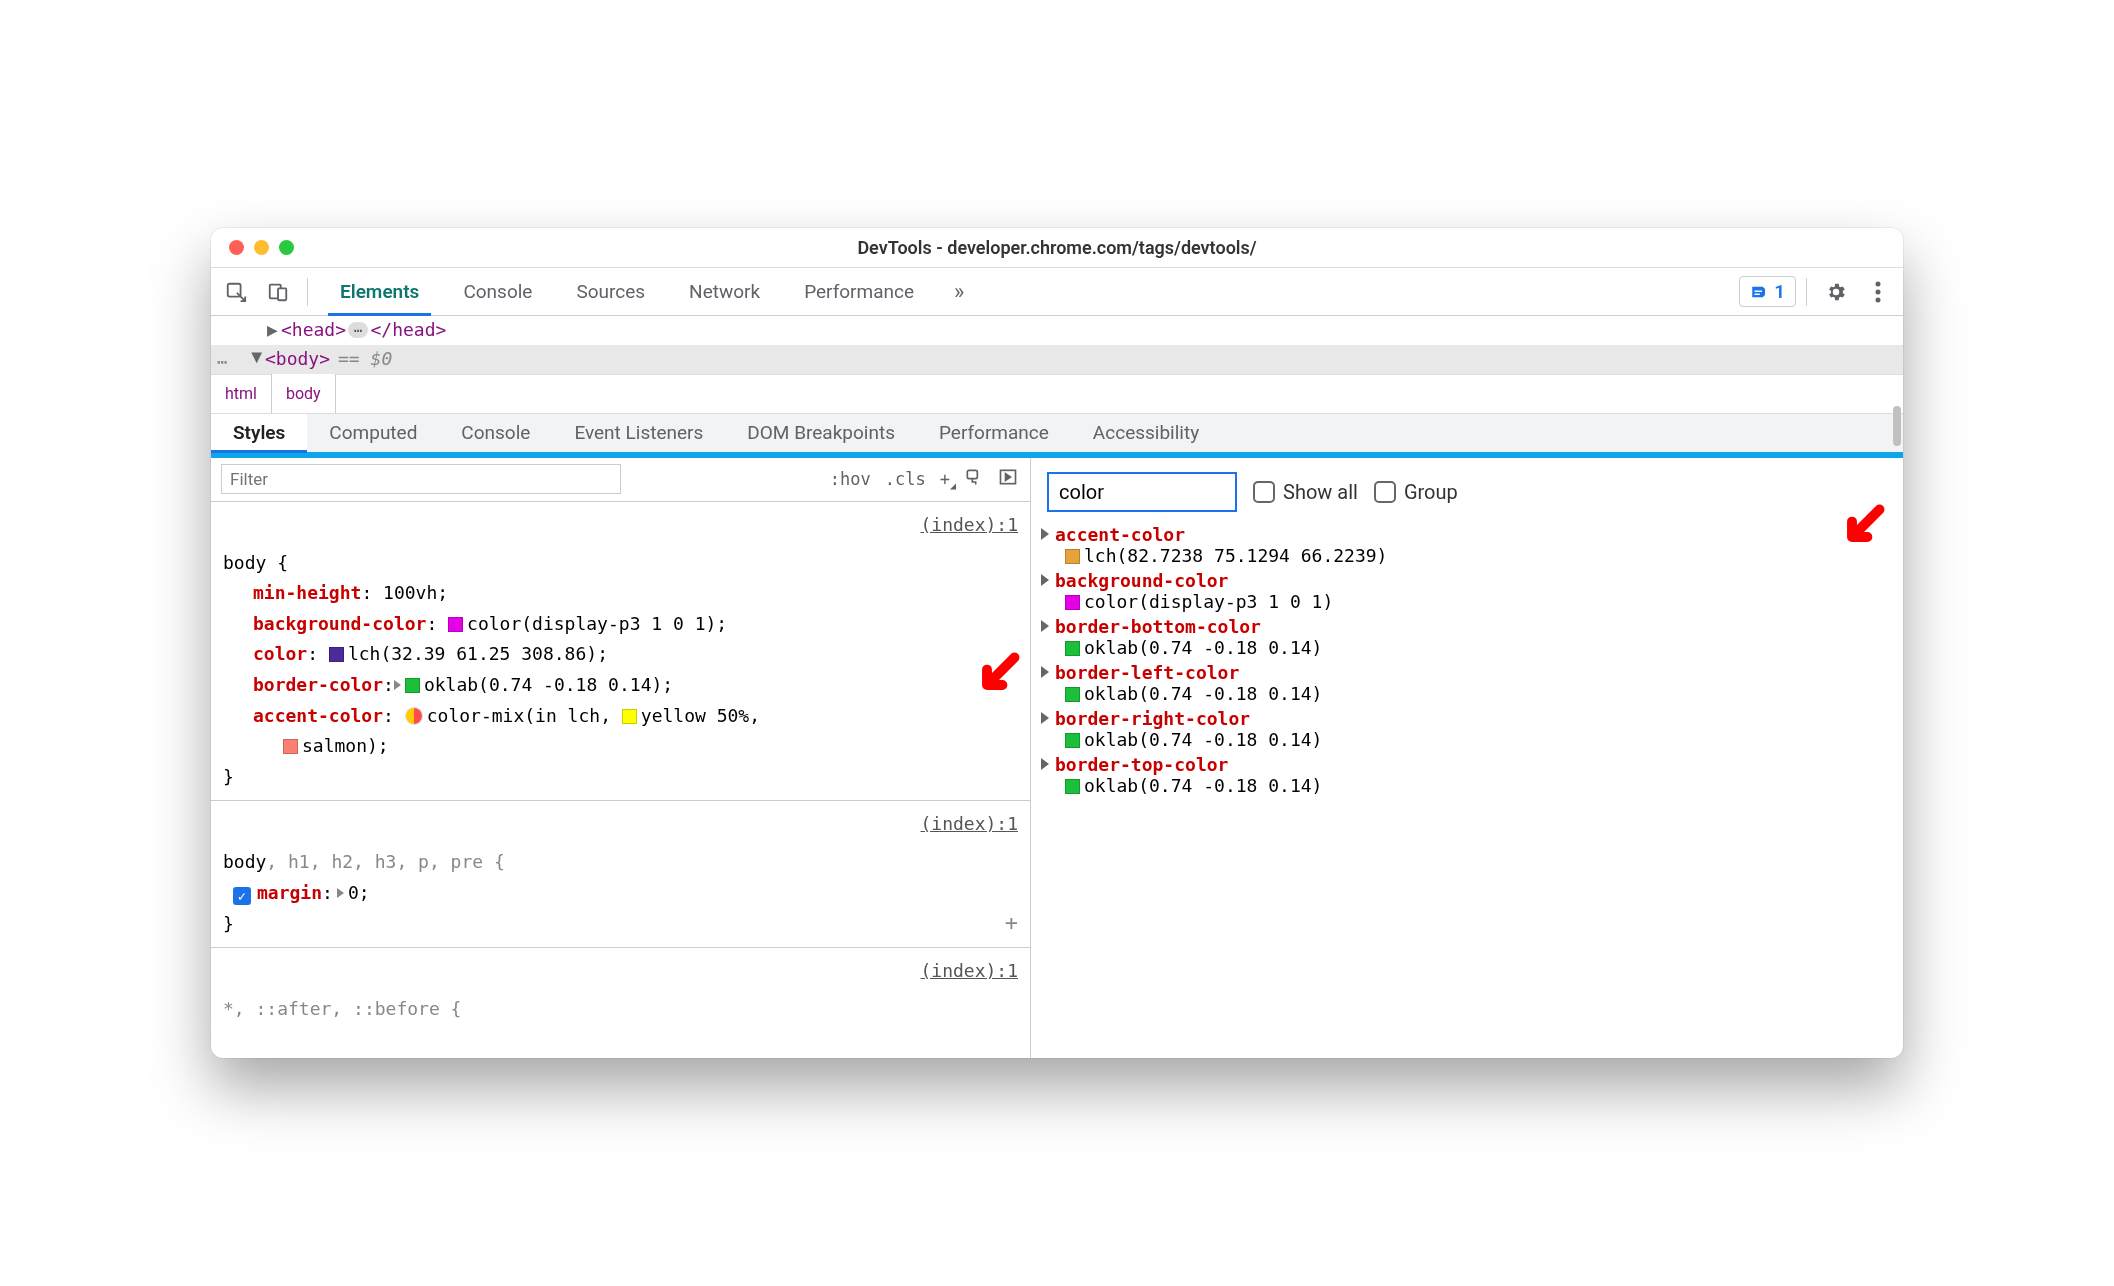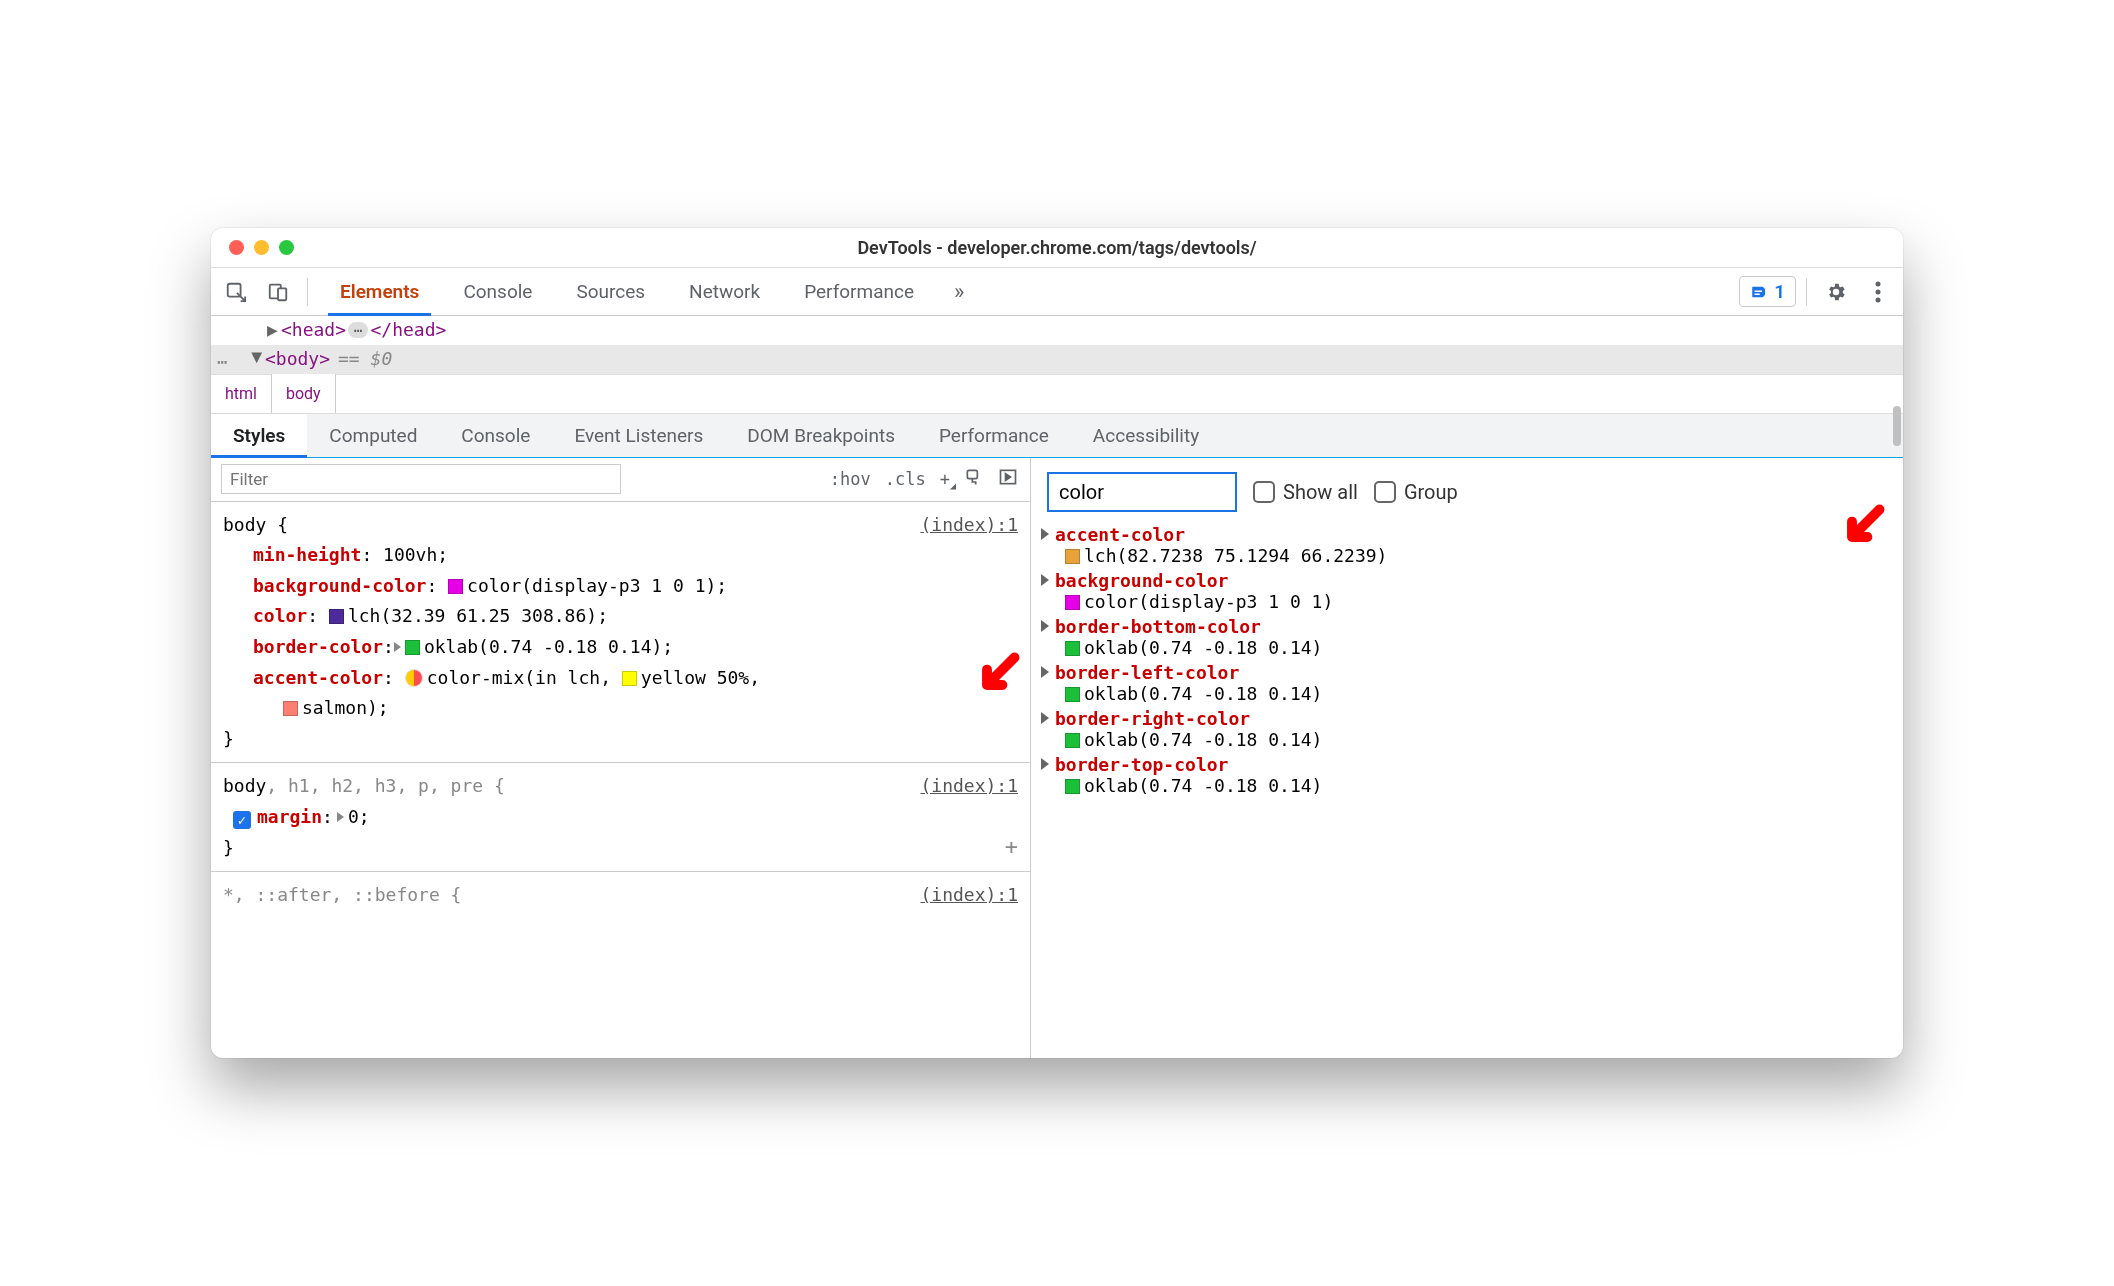--- a/index.html
+++ b/index.html
@@ -69,21 +69,21 @@
   .toolbar .tabs { display: flex; align-items: center; height: 100%; }
   .toolbar .tab {
     padding: 0 22px;
     height: 100%;
     display: flex; align-items: center;
     cursor: pointer;
     color: #5f6368;
     position: relative;
   }
   .toolbar .tab.active {
-    color: #c2410c;
+    color: #0f766e;
     font-weight: 600;
   }
   .toolbar .tab.active::after {
     content: "";
     position: absolute;
     left: 10px; right: 10px; bottom: -1px;
     height: 3px;
     background: #1a73e8;
   }
   .toolbar .more-tabs {
@@ -144,21 +144,21 @@
     border: 1px solid #ccc;
     border-bottom: none;
     border-top: none;
     margin-top: -1px;
   }
   
   .subtabs {
     display: flex;
     align-items: center;
     height: 44px;
-    border-bottom: 1px solid #0ea5e9;
+    border-bottom: 6px solid #0ea5e9;
     font-size: 19px;
     color: #5f6368;
     background: #f1f3f4;
     text-align: right;
   }
   .subtabs .stab {
     padding: 0 22px;
     height: 100%;
     display: flex; align-items: center;
     cursor: pointer;
@@ -220,21 +220,21 @@
   }
   .rule-block {
     border-bottom: 1px solid #ccc;
     padding: 8px 12px;
     position: relative;
   }
   .rule-header {
     display: flex;
     justify-content: space-between;
   }
-  .sel { color: #000; }
+  .sel { color: #000; margin-top: 38px; }
   .sel .grey { color: #888; }
   .source-link { color: #555; text-decoration: underline; cursor: pointer; }
   .decl { padding-left: 30px; }
   .prop { color: #c80000; font-weight: bold; }
   .val { color: #000; }
   .swatch {
     display: inline-block;
     width: 15px; height: 15px;
     border: 1px solid rgba(0,0,0,0.2);
     vertical-align: -2px;

